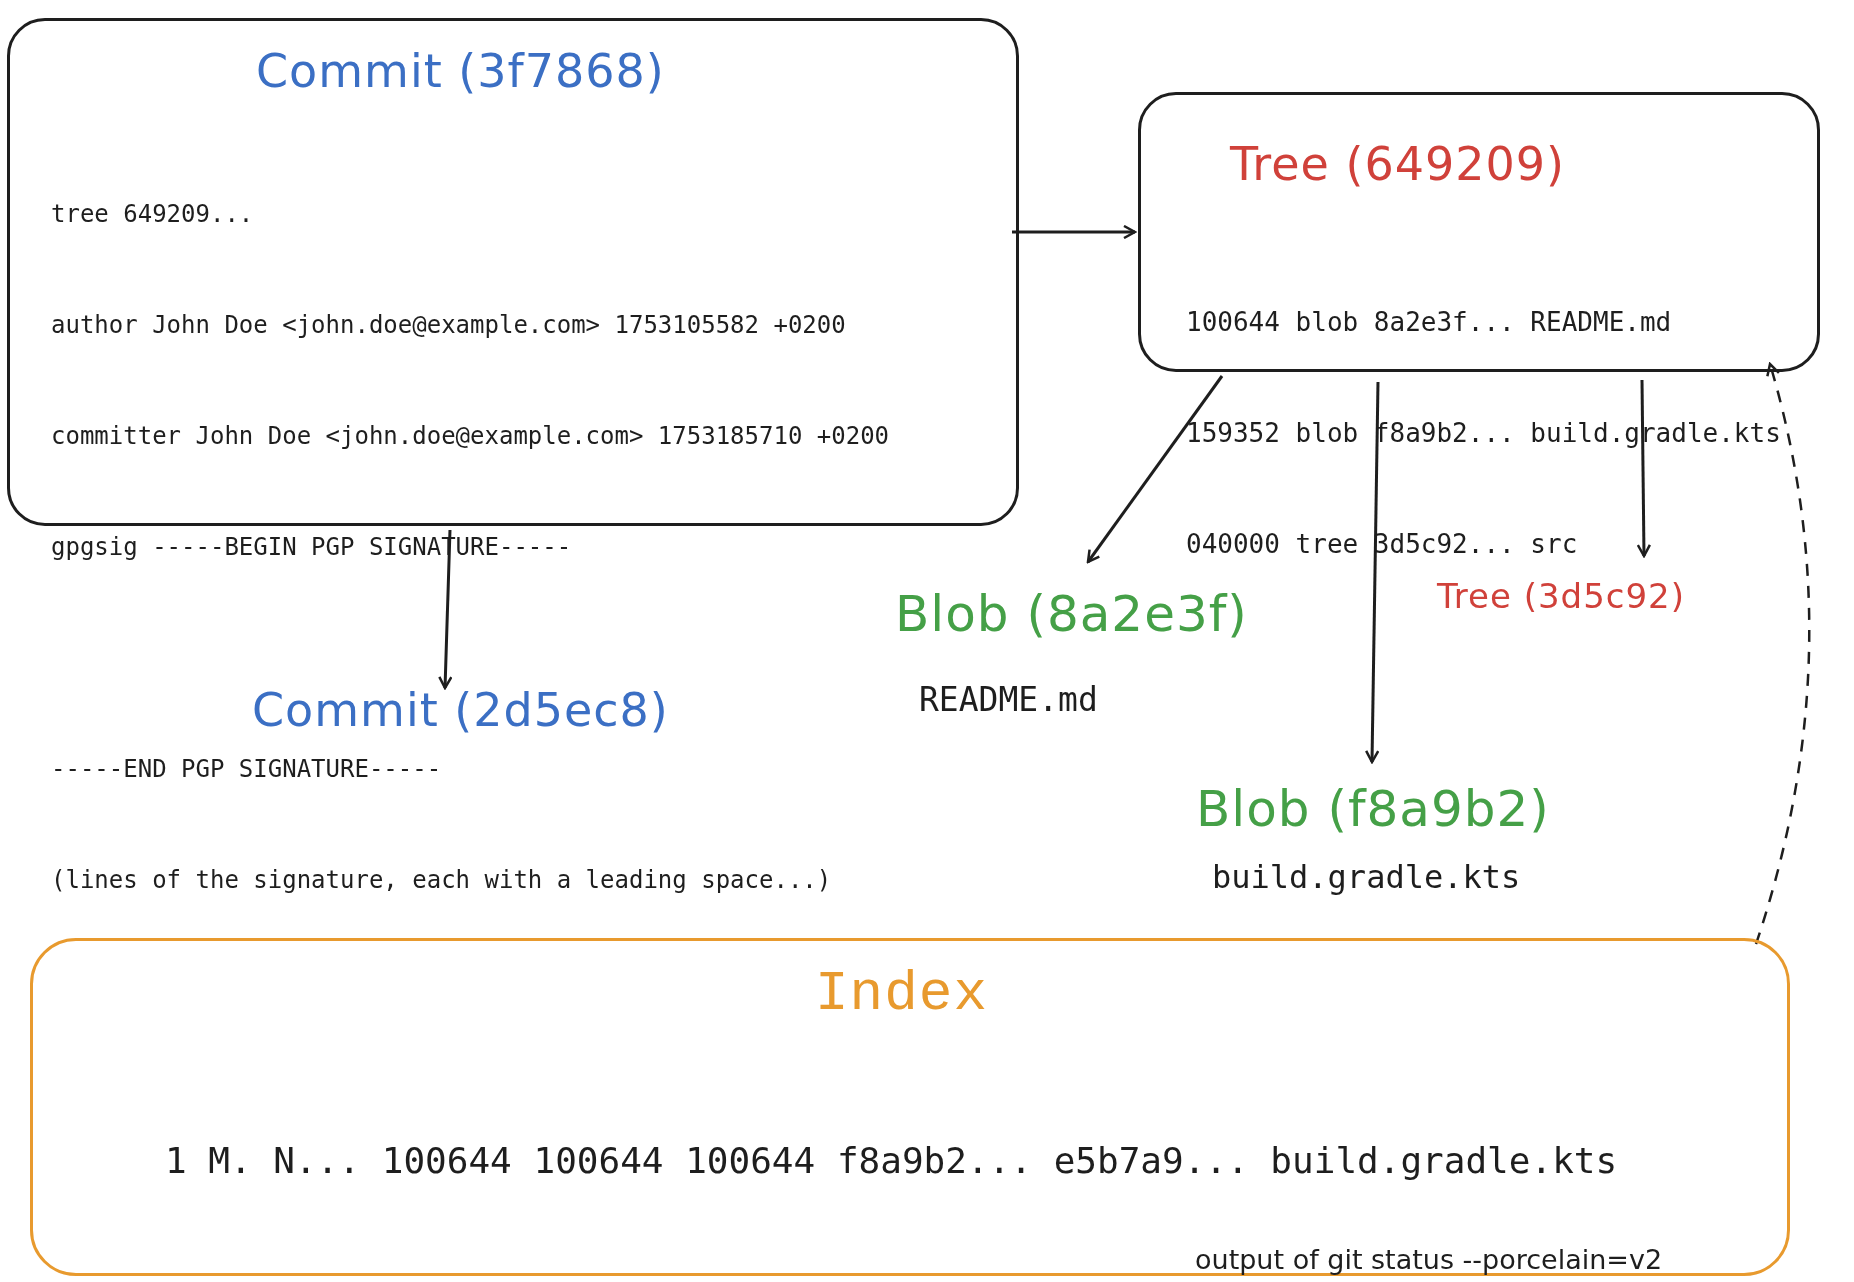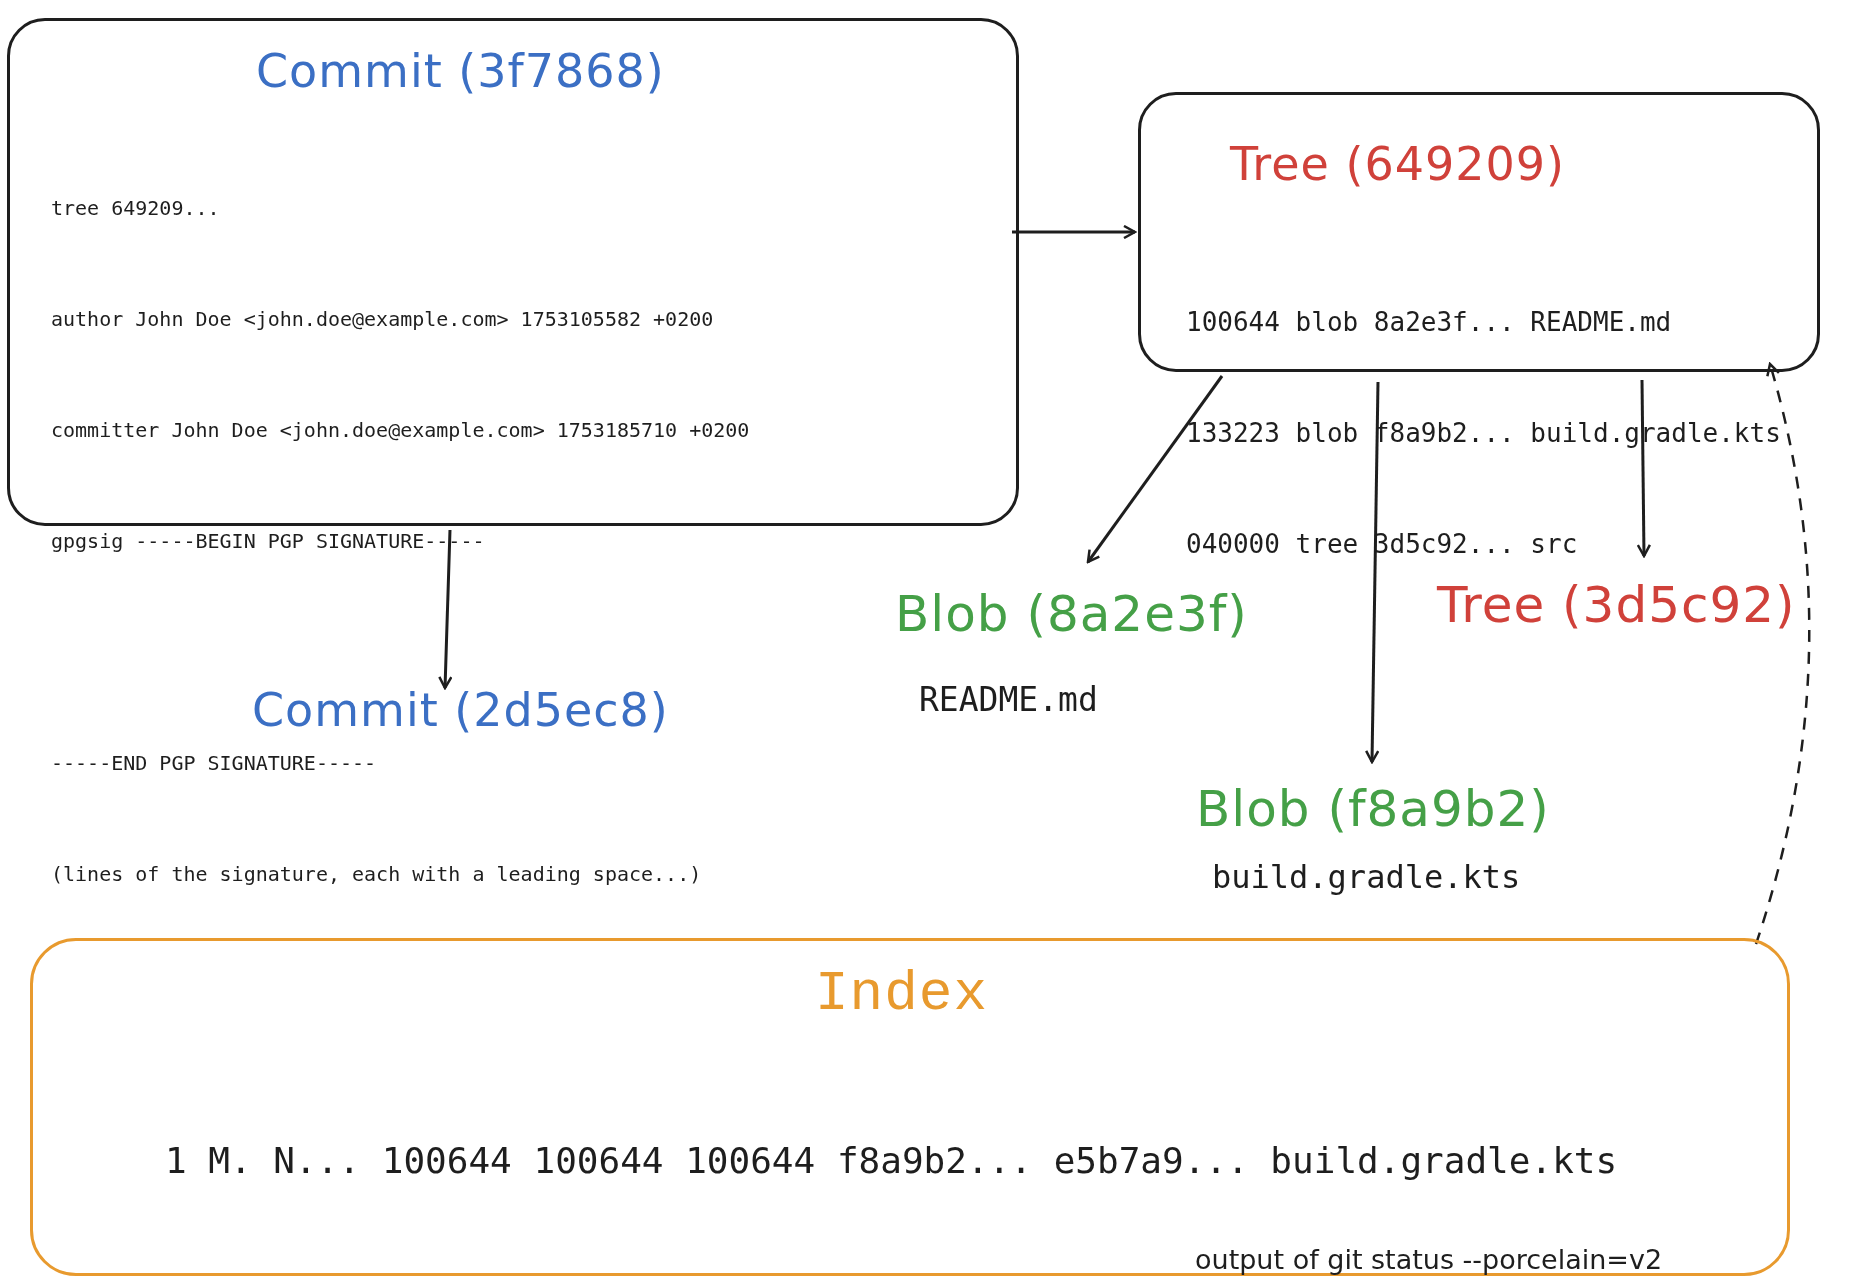--- a/index.html
+++ b/index.html
@@ -28,45 +28,45 @@
   <path d="M1012,232 L1135,232" stroke="#1e1e1e" stroke-width="3" fill="none" marker-end="url(#ah)"></path>
   <path d="M450,530 L445,688" stroke="#1e1e1e" stroke-width="3" fill="none" marker-end="url(#ah)"></path>
   <path d="M1222,376 L1088,562" stroke="#1e1e1e" stroke-width="3" fill="none" marker-end="url(#ah)"></path>
   <path d="M1378,382 L1372,762" stroke="#1e1e1e" stroke-width="3" fill="none" marker-end="url(#ah)"></path>
   <path d="M1642,380 L1644,556" stroke="#1e1e1e" stroke-width="3" fill="none" marker-end="url(#ah)"></path>
   <path d="M1756,944 Q1855,650 1770,364" stroke="#1e1e1e" stroke-width="2.5" stroke-dasharray="12,10" fill="none" marker-end="url(#ah)"></path>
 </svg>
 
 <div class="box" style="left:7px; top:18px; width:1006px; height:502px;"></div>
 <div class="abs hand blue" style="left:256px; top:44px; font-size:46px;">Commit (3f7868)</div>
-<div class="abs mono" style="left:51px; top:116px; font-size:20px; line-height:37px;">
+<div class="abs mono" style="left:51px; top:122px; font-size:24px; line-height:37px;">
   <div>tree 649209...</div>
   <div>author John Doe &lt;john.doe@example.com&gt; 1753105582 +0200</div>
   <div>committer John Doe &lt;john.doe@example.com&gt; 1753185710 +0200</div>
   <div>gpgsig -----BEGIN PGP SIGNATURE-----</div>
   <div>&nbsp;</div>
   <div>-----END PGP SIGNATURE-----</div>
   <div>(lines of the signature, each with a leading space...)</div>
   <div>&nbsp;</div>
 </div>
 
 <div class="abs hand blue" style="left:252px; top:683px; font-size:46px;">Commit (2d5ec8)</div>
 
 <div class="box" style="left:1138px; top:92px; width:676px; height:274px;"></div>
 <div class="abs hand red" style="left:1230px; top:137px; font-size:46px;text-align:right;">Tree (649209)</div>
 <div class="abs mono" style="left:1186px; top:230px; font-size:26px; line-height:37px;">
   <div>100644 blob 8a2e3f... README.md</div>
-  <div>133223 blob f8a9b2... build.gradle.kts</div>
+  <div>159352 blob f8a9b2... build.gradle.kts</div>
   <div>040000 tree 3d5c92... src</div>
 </div>
 
 <div class="abs hand green" style="left:895px; top:585px; font-size:50px;">Blob (8a2e3f)</div>
 <div class="abs mono" style="left:919px; top:680px; font-size:33px;">README.md</div>
 
-<div class="abs hand red" style="left:1437px; top:576px; font-size:50px;">Tree (3d5c92)</div>
+<div class="abs hand red" style="left:1437px; top:576px; font-size:34px;">Tree (3d5c92)</div>
 
 <div class="abs hand green" style="left:1196px; top:780px; font-size:50px;">Blob (f8a9b2)</div>
 <div class="abs mono" style="left:1212px; top:858px; font-size:32px;">build.gradle.kts</div>
 
 <div class="box" style="left:30px; top:938px; width:1754px; height:332px; border-color:#e89a2e; border-radius:46px;"></div>
 <div class="abs hand orange" style="left:815px; top:962px; font-size:56px;font-family:Liberation Mono, monospace;">Index</div>
 <div class="abs mono" style="left:165px; top:1036px; font-size:36px; line-height:50px;">
   <div>1 M. N... 100644 100644 100644 f8a9b2... e5b7a9... build.gradle.kts</div>
   
   

